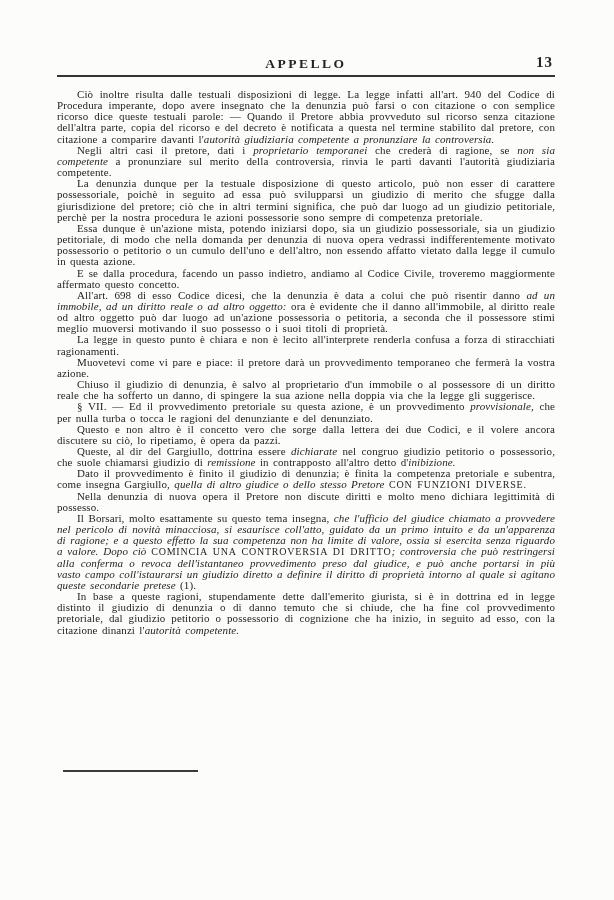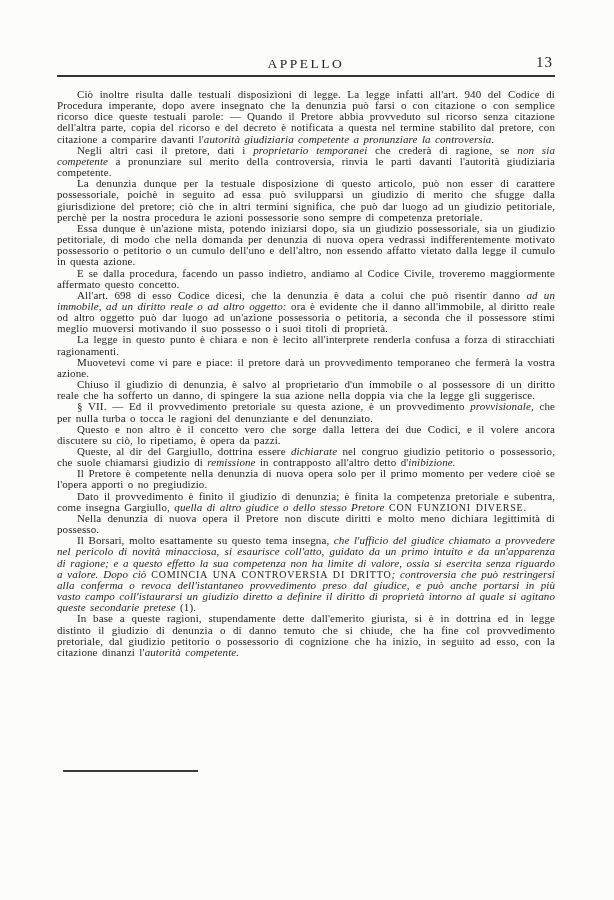--- a/index.html
+++ b/index.html
@@ -16,20 +16,21 @@
     height: 900px;
     box-sizing: border-box;
     padding: 54px 59px 0 57px;
     font-family: "Liberation Serif", "DejaVu Serif", serif;
     color: var(--ink, #242424);
   }
   .page-header {
     position: relative;
     height: 16px;
     text-align: center;
+    font-weight: bold;
   }
   .running-title {
     font-size: 13.5px;
     letter-spacing: 2.5px;
   }
   .page-number {
     position: absolute;
     right: 2px;
     top: 0;
     font-size: 15px;
@@ -89,21 +90,20 @@
       <p><span>La denunzia dunque per la testuale disposizione di questo articolo, può non esser di carattere possessoriale, poichè in seguito ad essa può svilupparsi un giudizio di merito che sfugge dalla giurisdizione del pretore; ciò che in altri termini significa, che può dar luogo ad un giudizio petitoriale, perchè per la nostra procedura le azioni possessorie sono sempre di competenza pretoriale.</span></p>
       <p><span>Essa dunque è un'azione mista, potendo iniziarsi dopo, sia un giudizio possessoriale, sia un giudizio petitoriale, di modo che nella domanda per denunzia di nuova opera vedrassi indifferentemente motivato possessorio o petitorio o un cumulo dell'uno e dell'altro, non essendo affatto vietato dalla legge il cumulo in questa azione.</span></p>
       <p><span>E se dalla procedura, facendo un passo indietro, andiamo al Codice Civile, troveremo maggiormente affermato questo concetto.</span></p>
       <p><span>All'art. 698 di esso Codice dicesi, che la denunzia è data a colui che può risentir danno </span><span class="i">ad un immobile, ad un diritto reale o ad altro oggetto:</span><span> ora è evidente che il danno all'immobile, al diritto reale od altro oggetto può dar luogo ad un'azione possessoria o petitoria, a seconda che il possessore stimi meglio muoversi motivando il suo possesso o i suoi titoli di proprietà.</span></p>
       <p><span>La legge in questo punto è chiara e non è lecito all'interprete renderla confusa a forza di stiracchiati ragionamenti.</span></p>
       <p><span>Muovetevi come vi pare e piace: il pretore darà un provvedimento temporaneo che fermerà la vostra azione.</span></p>
       <p><span>Chiuso il giudizio di denunzia, è salvo al proprietario d'un immobile o al possessore di un diritto reale che ha sofferto un danno, di spingere la sua azione nella doppia via che la legge gli suggerisce.</span></p>
       <p><span>§ VII. — Ed il provvedimento pretoriale su questa azione, è un provvedimento </span><span class="i">provvisionale</span><span>, che per nulla turba o tocca le ragioni del denunziante e del denunziato.</span></p>
       <p><span>Questo e non altro è il concetto vero che sorge dalla lettera dei due Codici, e il volere ancora discutere su ciò, lo ripetiamo, è opera da pazzi.</span></p>
       <p><span>Queste, al dir del Gargiullo, dottrina essere </span><span class="i">dichiarate</span><span> nel congruo giudizio petitorio o possessorio, che suole chiamarsi giudizio di </span><span class="i">remissione</span><span> in contrapposto all'altro detto d'</span><span class="i">inibizione.</span></p>
-      <p><span>Il Pretore è competente nella denunzia di nuova opera solo per il primo momento per vedere cioè se l'opera apporti o no pregiudizio.</span></p>
       <p><span>Dato il provvedimento è finito il giudizio di denunzia; è finita la competenza pretoriale e subentra, come insegna Gargiullo, </span><span class="i">quella di altro giudice o dello stesso Pretore</span><span> </span><span class="sc">CON FUNZIONI DIVERSE.</span></p>
       <p><span>Nella denunzia di nuova opera il Pretore non discute diritti e molto meno dichiara legittimità di possesso.</span></p>
       <p><span>Il Borsari, molto esattamente su questo tema insegna, </span><span class="i">che l'ufficio del giudice chiamato a provvedere nel pericolo di novità minacciosa, si esaurisce coll'atto, guidato da un primo intuito e da un'apparenza di ragione; e a questo effetto la sua competenza non ha limite di valore, ossia si esercita senza riguardo a valore. Dopo ciò </span><span class="sc">COMINCIA UNA CONTROVERSIA DI DRITTO</span><span class="i">; controversia che può restringersi alla conferma o revoca dell'istantaneo provvedimento preso dal giudice, e può anche portarsi in più vasto campo coll'istaurarsi un giudizio diretto a definire il diritto di proprietà intorno al quale si agitano queste secondarie pretese </span><span>(1).</span></p>
       <p><span>In base a queste ragioni, stupendamente dette dall'emerito giurista, si è in dottrina ed in legge distinto il giudizio di denunzia o di danno temuto che si chiude, che ha fine col provvedimento pretoriale, dal giudizio petitorio o possessorio di cognizione che ha inizio, in seguito ad esso, con la citazione dinanzi l'</span><span class="i">autorità competente.</span></p>
     </main>
 
   <footer class="footnote-area">
     <div class="footnote-rule"></div>
   </footer>
 </div>

